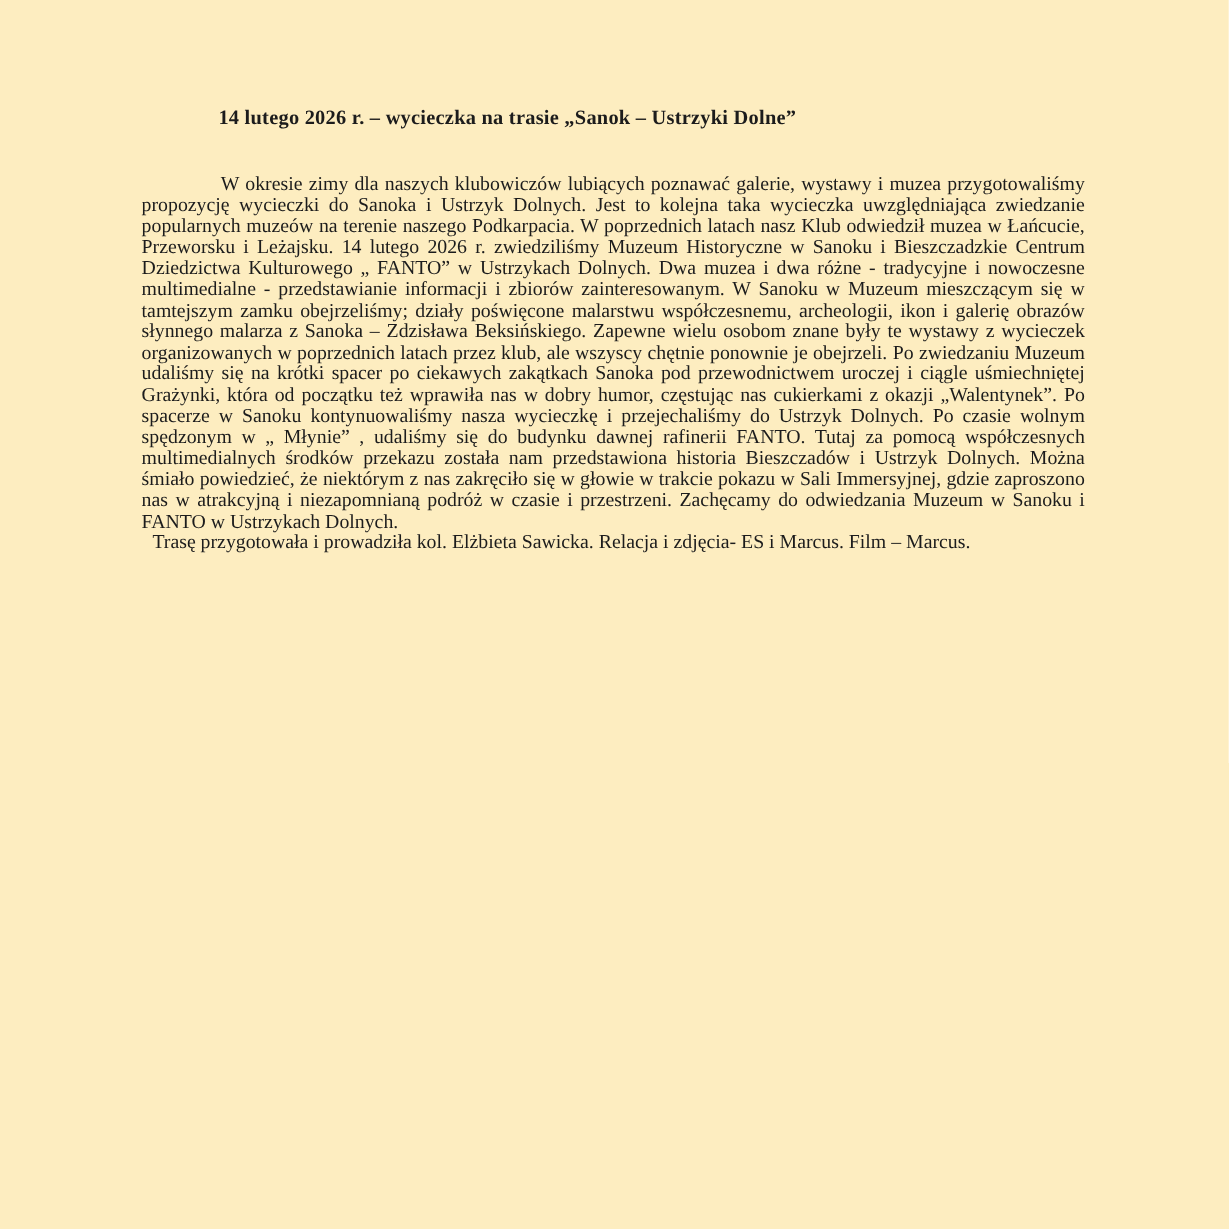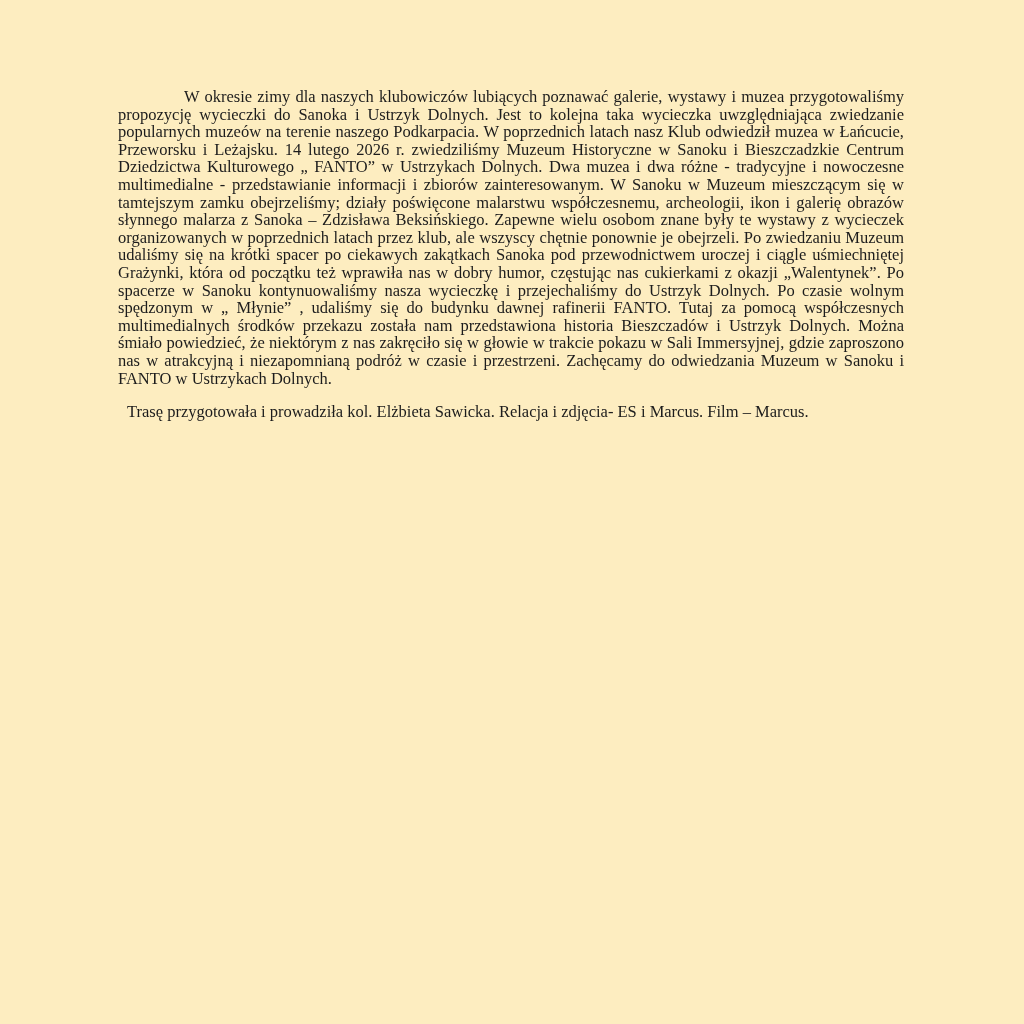--- a/index.html
+++ b/index.html
@@ -33,26 +33,27 @@
     font-size: 16.5px;
     line-height: 17.6px;
     margin: 0;
     text-align: justify;
     text-indent: 66px;
     font-family: Liberation Serif, serif;
   }
   .doc-credits {
     font-size: 16.5px;
     line-height: 17.6px;
-    margin: 16px 0 0 0;
+    margin: 0 0 0 0;
     text-align: left;
     text-indent: 9px;
   }
 </style>
 </head>
 <body>
 
 <div class="page" style="background: rgb(253, 237, 192); color: rgb(28, 28, 28);">
   <div class="content">
+    <h1 class="doc-title">14 lutego 2026 r. – wycieczka na trasie „Sanok – Ustrzyki Dolne”</h1>
     <p class="doc-body">W okresie zimy dla naszych klubowiczów lubiących poznawać galerie, wystawy i muzea przygotowaliśmy propozycję wycieczki do Sanoka i Ustrzyk Dolnych. Jest to kolejna taka wycieczka uwzględniająca zwiedzanie popularnych muzeów na terenie naszego Podkarpacia. W poprzednich latach nasz Klub odwiedził muzea w Łańcucie, Przeworsku i Leżajsku. 14 lutego 2026 r. zwiedziliśmy Muzeum Historyczne w Sanoku i Bieszczadzkie Centrum Dziedzictwa Kulturowego „ FANTO” w Ustrzykach Dolnych. Dwa muzea i dwa różne - tradycyjne i nowoczesne multimedialne - przedstawianie informacji i zbiorów zainteresowanym. W Sanoku w Muzeum mieszczącym się w tamtejszym zamku obejrzeliśmy; działy poświęcone malarstwu współczesnemu, archeologii, ikon i galerię obrazów słynnego malarza z Sanoka – Zdzisława Beksińskiego. Zapewne wielu osobom znane były te wystawy z wycieczek organizowanych w poprzednich latach przez klub, ale wszyscy chętnie ponownie je obejrzeli. Po zwiedzaniu Muzeum udaliśmy się na krótki spacer po ciekawych zakątkach Sanoka pod przewodnictwem uroczej i ciągle uśmiechniętej Grażynki, która od początku też wprawiła nas w dobry humor, częstując nas cukierkami z okazji „Walentynek”. Po spacerze w Sanoku kontynuowaliśmy nasza wycieczkę i przejechaliśmy do Ustrzyk Dolnych. Po czasie wolnym spędzonym w „ Młynie” , udaliśmy się do budynku dawnej rafinerii FANTO. Tutaj za pomocą współczesnych multimedialnych środków przekazu została nam przedstawiona historia Bieszczadów i Ustrzyk Dolnych. Można śmiało powiedzieć, że niektórym z nas zakręciło się w głowie w trakcie pokazu w Sali Immersyjnej, gdzie zaproszono nas w atrakcyjną i niezapomnianą podróż w czasie i przestrzeni. Zachęcamy do odwiedzania Muzeum w Sanoku i FANTO w Ustrzykach Dolnych.</p>
     <p class="doc-credits">Trasę przygotowała i prowadziła kol. Elżbieta Sawicka. Relacja i zdjęcia- ES i Marcus. Film – Marcus.</p>
   </div>
 </div>
 
 </body></html>

